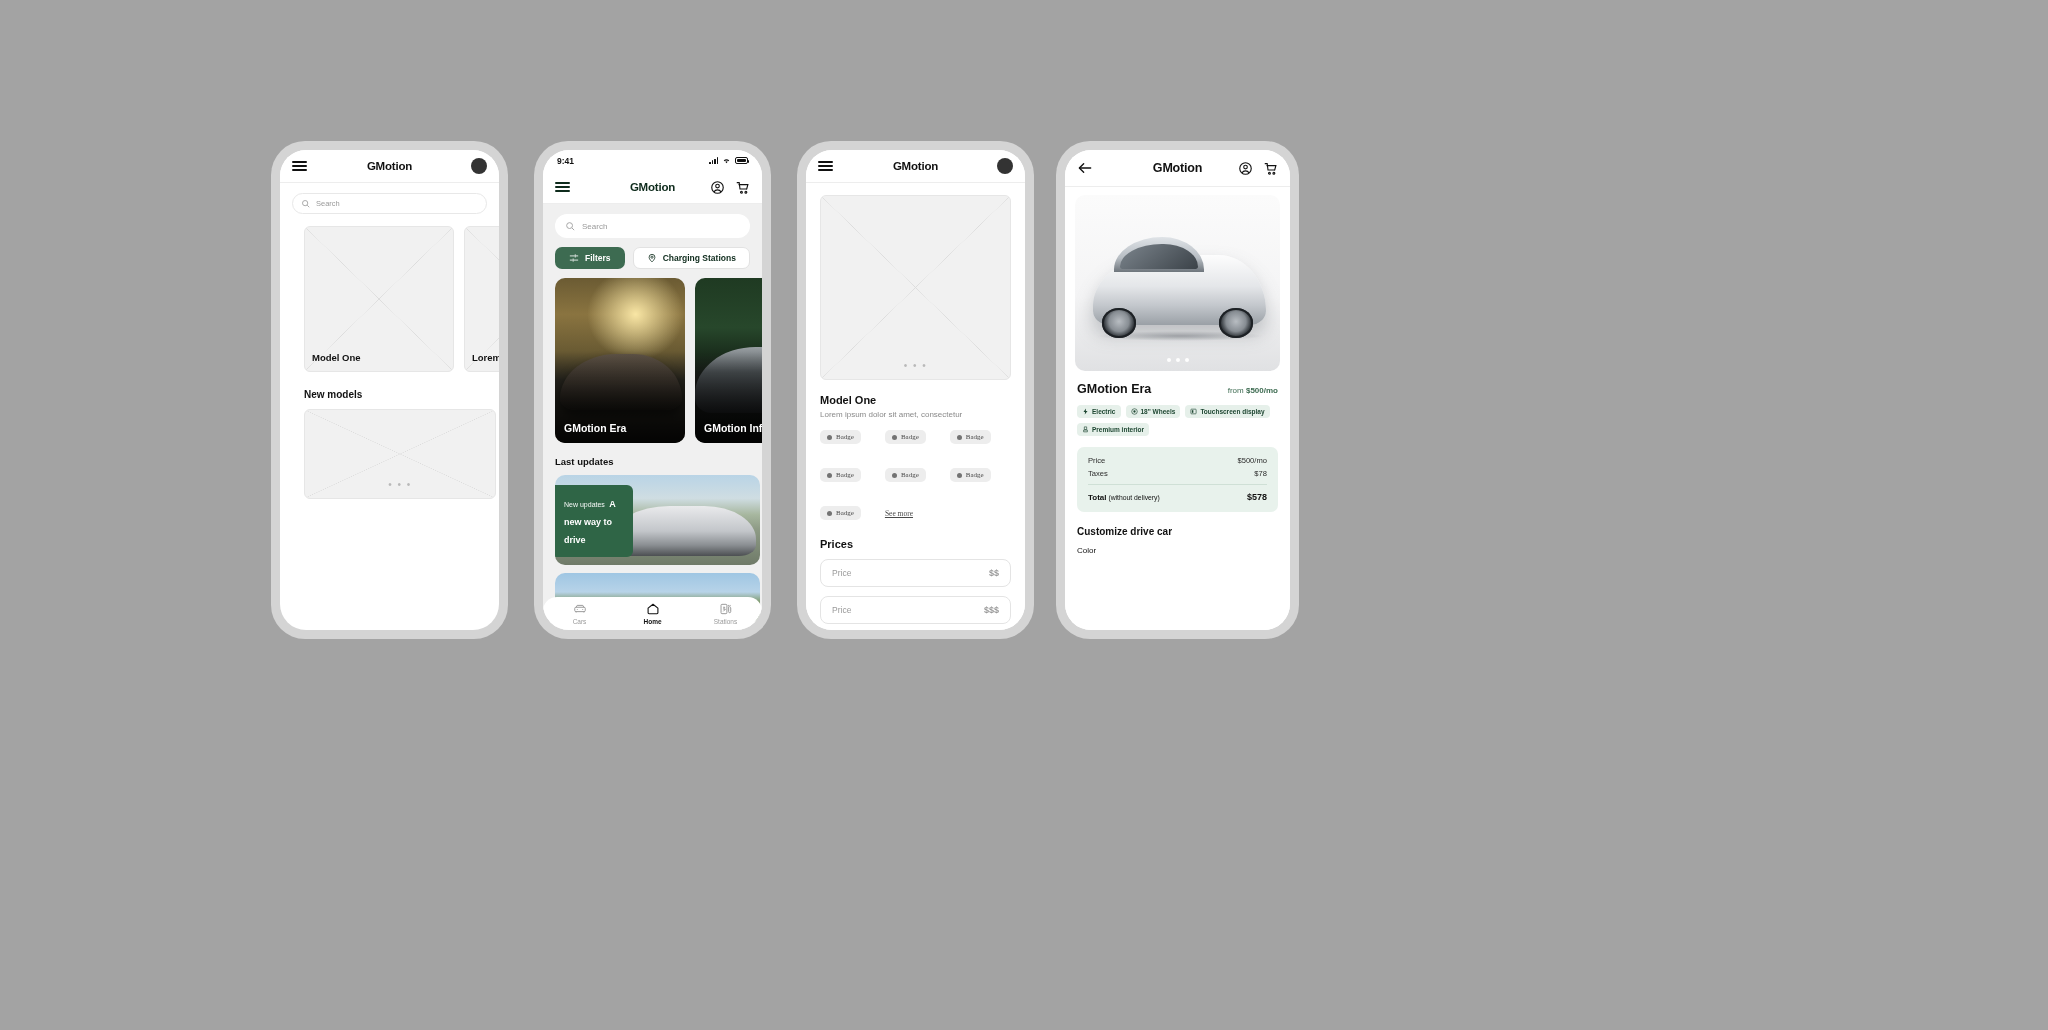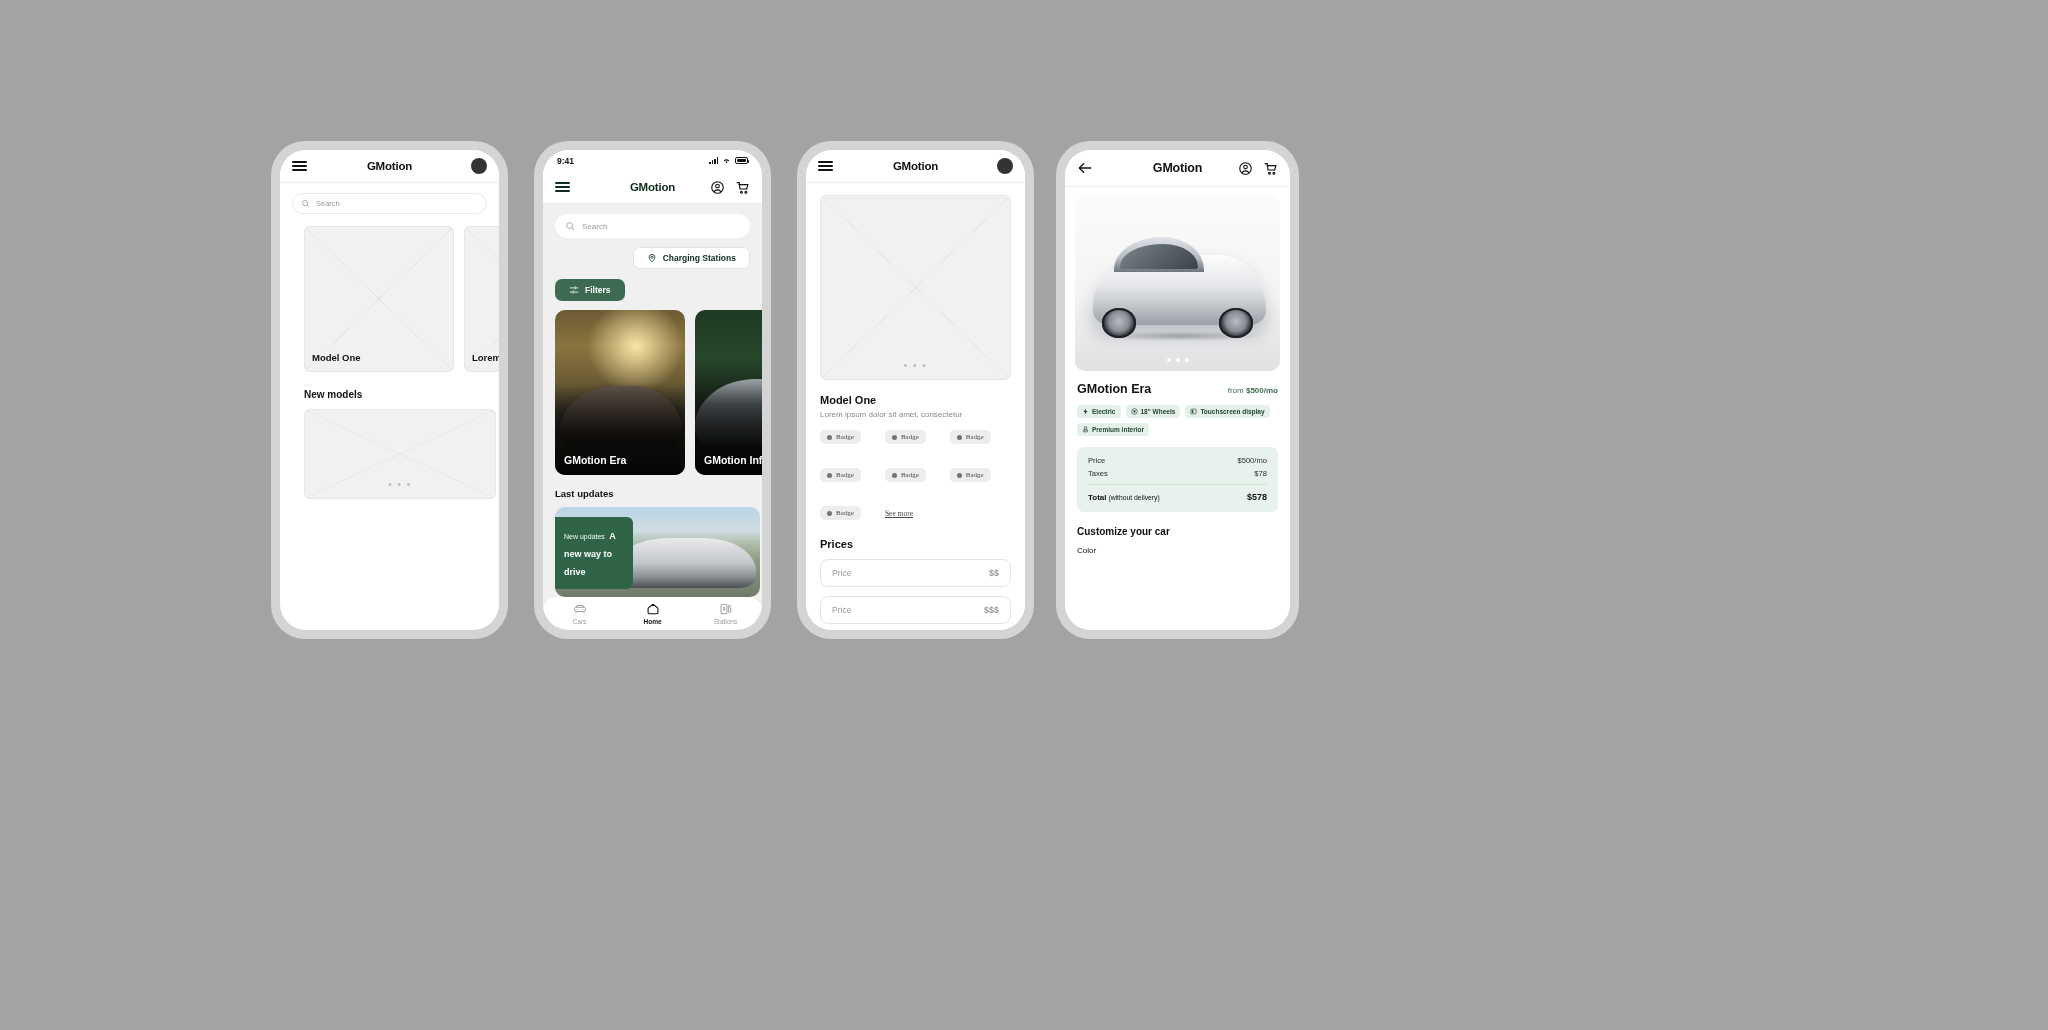--- a/index.html
+++ b/index.html
@@ -138,21 +138,20 @@
   .p2-search .ph { font-size:8px; color:#9a9a9a; }
   .p2-search .sicon{width:10px;height:10px;opacity:.6;}
   .p2-search .sicon svg{width:100%;height:100%;display:block;}
 
   .p2-filters { display:flex; gap:8px; margin: 9px 12px 0; }
   .btn-filled {
     background:#3d6b51; color:#fff; border-radius:7px;
     display:flex; align-items:center; justify-content:center; gap:6px;
     font-size:8.5px; font-weight:bold; padding: 0 14px; height:22px;
     white-space:nowrap;
-    margin-top:32px;
   }
   .btn-outline {
     background:#fff; color:#0e2b1c; border:1px solid #e2e2e2; border-radius:7px;
     display:flex; align-items:center; justify-content:center; gap:6px;
     font-size:8.5px; font-weight:bold; flex:1; height:22px; white-space:nowrap;
   }
   .btn-filled .gi, .btn-outline .gi { width:10px; height:10px; flex:0 0 auto; }
   .btn-filled .gi svg, .btn-outline .gi svg { width:100%; height:100%; display:block; }
 
   .p2-cards { display:flex; gap:10px; margin: 9px 0 0 12px; }
@@ -677,20 +676,20 @@
             <span>Taxes</span>
             <span>$78</span>
           </div>
           <div class="p4-sep"></div>
           <div class="p4-total">
             <span class="tl"><b>Total</b><span> (without delivery)</span></span>
             <span class="tv">$578</span>
           </div>
         </div>
 
-        <div class="p4-cust">Customize your car</div>
+        <div class="p4-cust">Customize drive car</div>
         <div class="p4-color">Color</div>
 
       </div>
     </div>
   </div>
 
 </div>
 
 </body></html>

